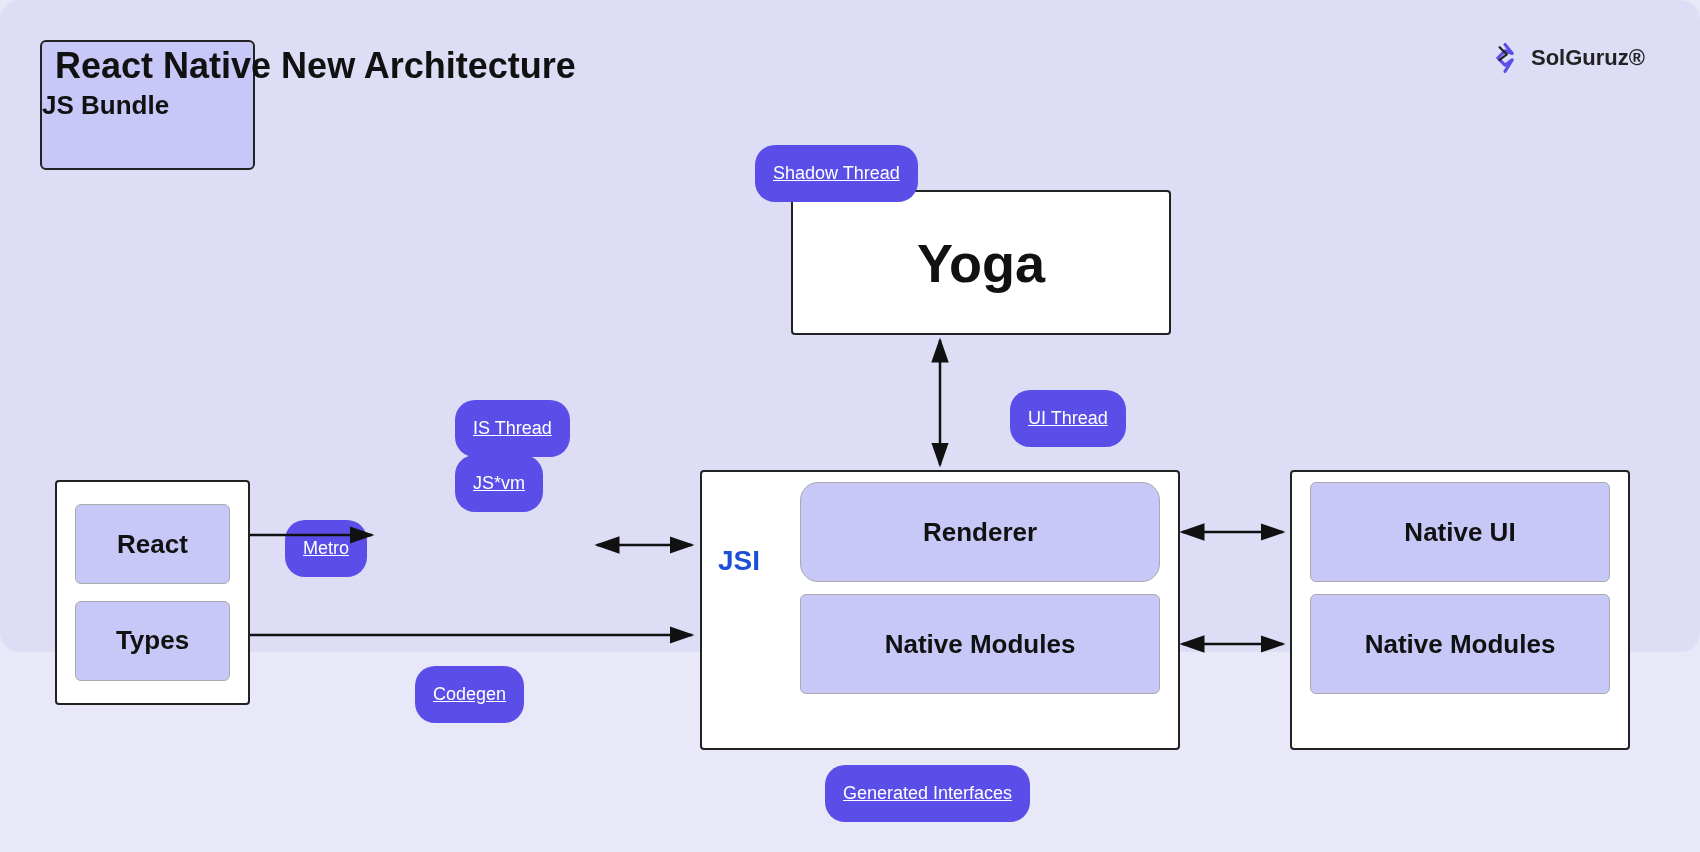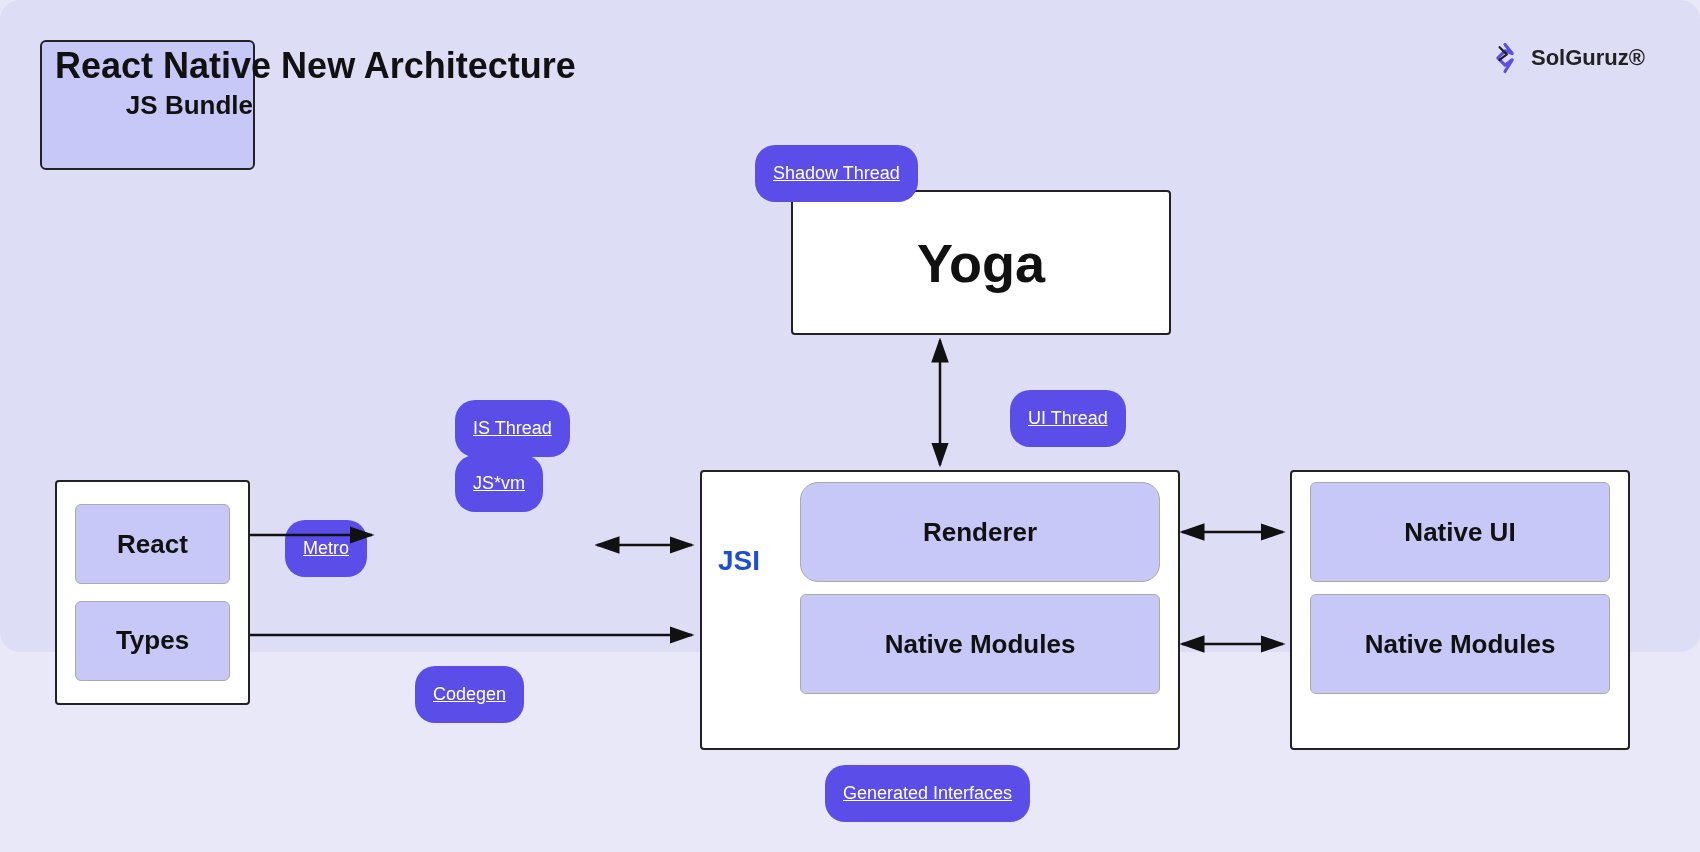--- a/index.html
+++ b/index.html
@@ -102,21 +102,21 @@
     .jsbundle-box {
       left: 380px;
       top: 480px;
       width: 215px;
       height: 130px;
       background: #c8c8f8;
       border: 2.5px solid #222;
       border-radius: 6px;
       display: flex;
       align-items: center;
-      justify-content: flex-end;
+      justify-content: flex-start;
     }
 
     .jsbundle-label {
       font-size: 26px;
       font-weight: 800;
       color: #111;
     }
 
     
     .jsi-box {

